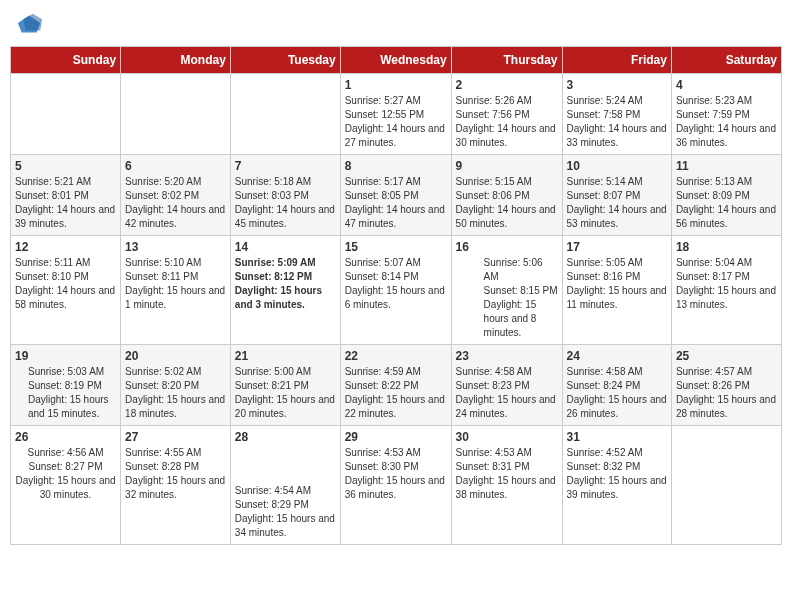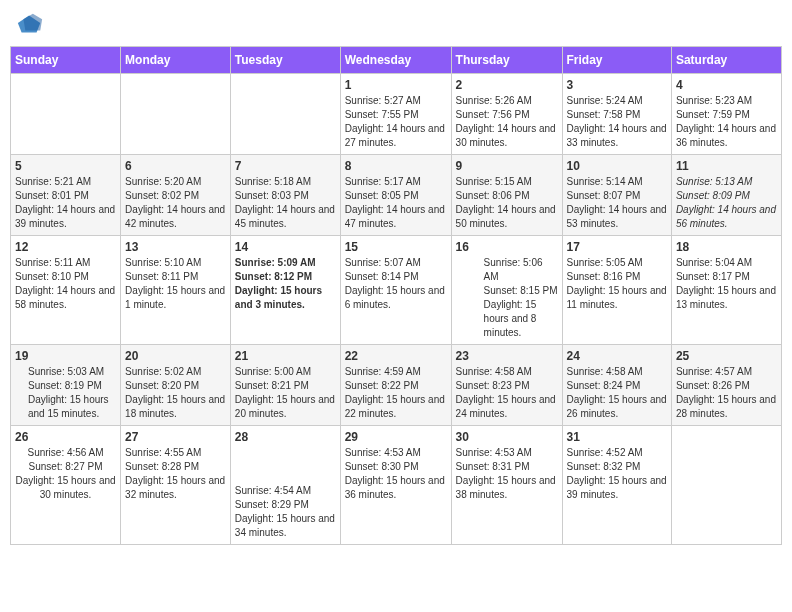--- a/index.html
+++ b/index.html
@@ -37,24 +37,24 @@
     .location {
       font-size: 13px;
       color: #555;
     }
     table {
       width: 100%;
       border-collapse: collapse;
       font-size: 11px;
     }
     thead tr th {
-      background-color: #8b5cf6;
+      background-color: #b91c1c;
       color: #fff;
       padding: 6px 4px;
-      text-align: left;
+      text-align: right;
       font-size: 12px;
       font-weight: bold;
       border: 1px solid #ccc;
     }
     tbody tr td {
       border: 1px solid #ccc;
       vertical-align: top;
       padding: 4px;
       width: 113px;
       min-height: 70px;
@@ -118,21 +118,21 @@
       </tr>
   </thead>
   <tbody id="calendar-body">
   <tr>
         <td class="empty"></td>
         <td class="empty"></td>
         <td class="empty"></td>
         <td>
           <span class="day-num">1</span>
           <div class="day-info" style="white-space: pre-line;">Sunrise: 5:27 AM
-Sunset: 7:55 PM
+Sunset: 12:55 PM
 Daylight: 14 hours and 27 minutes.</div>
         </td>
         <td>
           <span class="day-num">2</span>
           <div class="day-info" style="white-space: pre-line;">Sunrise: 5:26 AM
 Sunset: 7:56 PM
 Daylight: 14 hours and 30 minutes.</div>
         </td>
         <td>
           <span class="day-num">3</span>
@@ -179,21 +179,21 @@
 Daylight: 14 hours and 50 minutes.</div>
         </td>
         <td>
           <span class="day-num">10</span>
           <div class="day-info" style="white-space: pre-line;">Sunrise: 5:14 AM
 Sunset: 8:07 PM
 Daylight: 14 hours and 53 minutes.</div>
         </td>
         <td>
           <span class="day-num">11</span>
-          <div class="day-info" style="white-space: pre-line; font-style: italic;">Sunrise: 5:13 AM
+          <div class="day-info" style="white-space: pre-line;">Sunrise: 5:13 AM
 Sunset: 8:09 PM
 Daylight: 14 hours and 56 minutes.</div>
         </td>
       </tr>
       <tr>
         <td>
           <span class="day-num">12</span>
           <div class="day-info" style="white-space: pre-line;">Sunrise: 5:11 AM
 Sunset: 8:10 PM
 Daylight: 14 hours and 58 minutes.</div>

